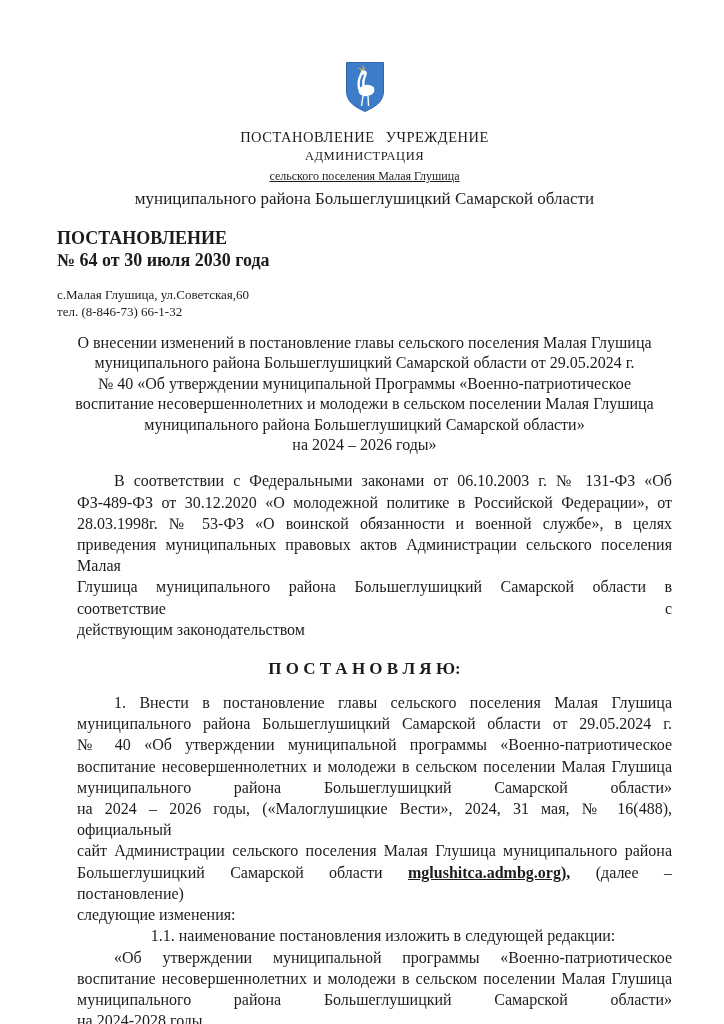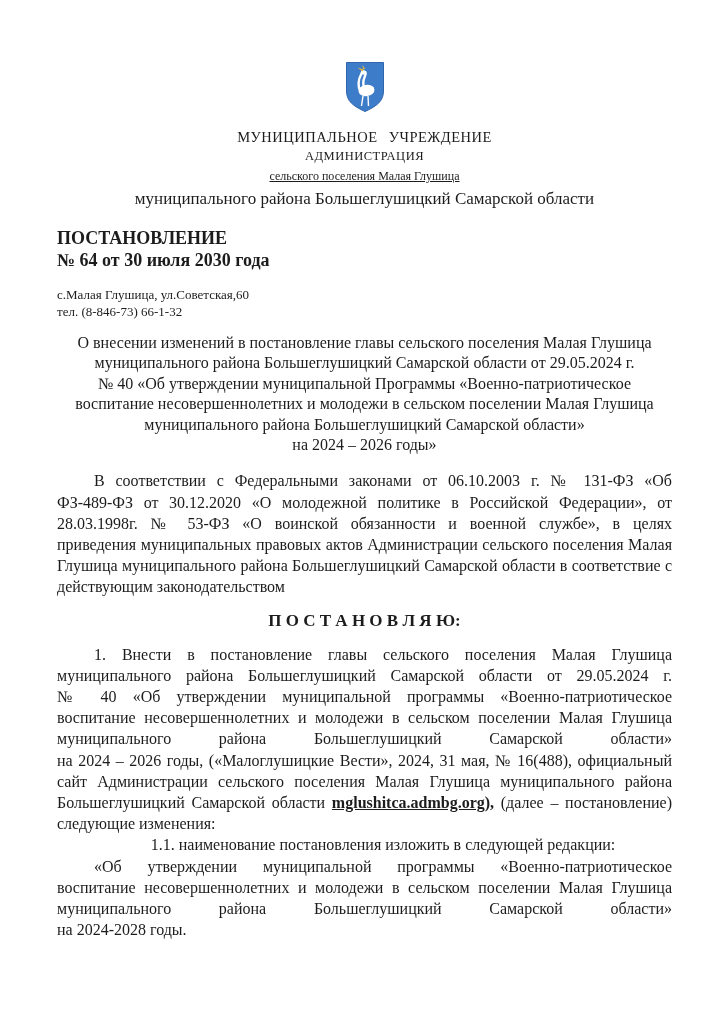--- a/index.html
+++ b/index.html
@@ -70,27 +70,28 @@
   .center-line { text-align: center; }
 
   .para {
     margin-top: 15px;
     font-size: 16px;
     line-height: 21.2px;
   }
   .just-line {
     text-align: justify;
     text-align-last: justify;
+    margin-left: 20px;
   }
   .just-line.last { text-align-last: left; }
   .left-line { text-align: center; }
   .indent { text-indent: 37px; }
 
   .resolve-heading {
-    margin-top: 12px;
+    margin-top: 18px;
     text-align: center;
     font-weight: bold;
     font-size: 17px;
     line-height: 22px;
   }
   .para-item1 { margin-top: 12px; }
   .para-tight { margin-top: 0; }
   .ulink { text-decoration: underline; font-weight: bold; }
 </style>
 </head>
@@ -109,21 +110,21 @@
         <path d="M16.5 32 C13.5 26 14.5 19 17.5 13.5 C18.3 12 20.2 11.2 21.3 12.2 C22.3 13.2 21.5 15 20.6 17 C19 20.5 19 26 21 30" fill="none" stroke="#ffffff" stroke-width="2.4" stroke-linecap="round"></path>
         <circle cx="19" cy="12.5" r="2.2" fill="#ffffff"></circle>
         <path d="M18.5 11.5 L13.5 7.5 L19.5 9.5 Z" fill="#e8b83a"></path>
         <path d="M19.5 10 L18.2 5 L21 8.5 Z" fill="#e8b83a"></path>
         <path d="M26 27 C29 25.5 30.5 27 29.5 29.5 C28.8 31.3 27 32.5 25 32.8 Z" fill="#ffffff"></path>
       </g>
     </svg>
   </div>
 
   <div class="hdr">
-    <div class="hdr-org-type">МУНИЦИПАЛЬНОЕ УЧРЕЖДЕНИЕ</div>
+    <div class="hdr-org-type">ПОСТАНОВЛЕНИЕ УЧРЕЖДЕНИЕ</div>
     <div class="hdr-org-name">АДМИНИСТРАЦИЯ</div>
     <div class="hdr-settlement">сельского поселения Малая Глушица</div>
     <div class="hdr-district">муниципального района Большеглушицкий Самарской области</div>
   </div>
 
   <div class="title-block">
     <div class="doc-type">ПОСТАНОВЛЕНИЕ</div>
     <div class="doc-num">№ 64 от 30 июля 2030 года</div>
   </div>
 

